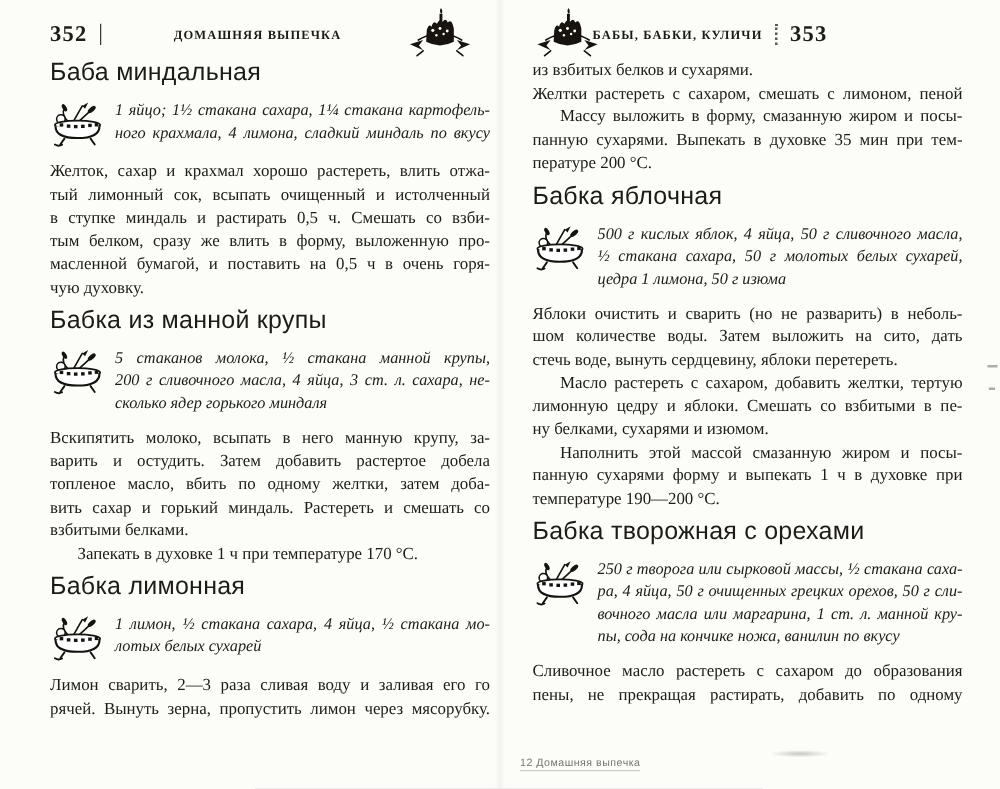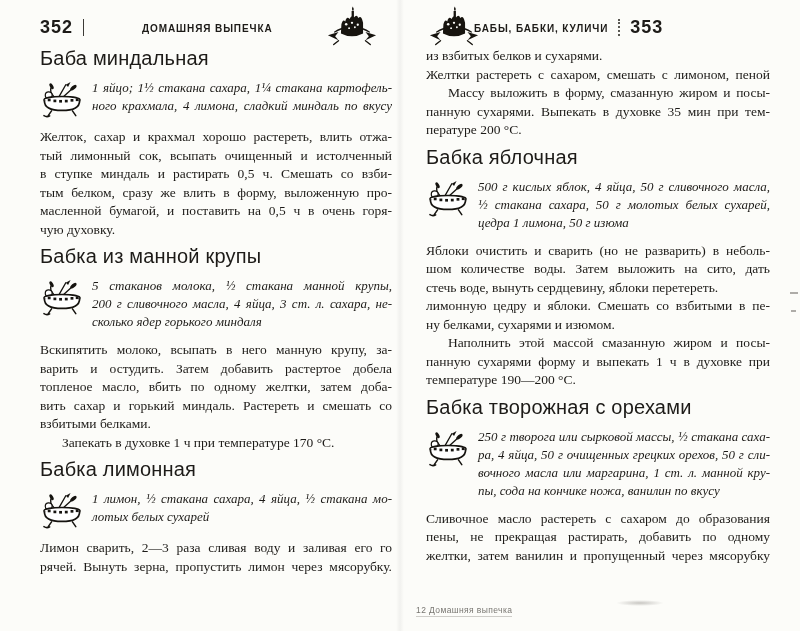--- a/index.html
+++ b/index.html
@@ -5,21 +5,21 @@
   html,body{margin:0;padding:0;background:#d9d9d6;}
   .spread{position:relative;width:800px;height:631px;margin:0 auto;background:#fcfcf9;
           overflow:hidden;color:#1d1b18;font-family:"Liberation Serif",serif;display:flex;}
   .page{position:relative;width:400px;height:100%;box-sizing:border-box;}
   .page.left{padding:15px 8px 0 40px;}
   .page.right{padding:15px 30px 0 26px;}
   .gutter{position:absolute;left:396px;top:0;width:8px;height:100%;
           background:linear-gradient(90deg,transparent,rgba(0,0,0,.045),transparent);}
   
   .pagehead{display:flex;align-items:center;gap:10px;height:24px;
-            font-family:Liberation Sans, sans-serif;}
+            font-family:Liberation Serif, serif;}
   .pagehead.rt{justify-content:flex-start;}
   .pnum{font-size:18px;font-weight:700;letter-spacing:1px;}
   .runtitle{font-size:10px;font-weight:700;letter-spacing:.9px;padding-top:2px;margin-left:48px;}
   .div-solid{width:1px;height:17px;background:#3c3a36;}
   .div-dotted{width:0;height:17px;border-left:2px dotted #5a5853;}
   
   .ornament{position:absolute;top:6px;width:52px;height:42px;}
   .page.left .ornament{right:22px;}
   .page.right .ornament{left:28px;}
   
@@ -284,20 +284,21 @@
             <div class="ln j">½ стакана сахара, 50 г молотых белых сухарей,</div>
             <div class="ln">цедра 1 лимона, 50 г изюма</div>
           </div>
         </div>
         <div class="para">
           <div class="ln j first">Яблоки очистить и сварить (но не разварить) в неболь-</div>
           <div class="ln j">шом количестве воды. Затем выложить на сито, дать</div>
           <div class="ln">стечь воде, вынуть сердцевину, яблоки перетереть.</div>
         </div>
         <div class="para ind">
+          <div class="ln j first">Масло растереть с сахаром, добавить желтки, тертую</div>
           <div class="ln j">лимонную цедру и яблоки. Смешать со взбитыми в пе-</div>
           <div class="ln">ну белками, сухарями и изюмом.</div>
         </div>
         <div class="para ind">
           <div class="ln j first">Наполнить этой массой смазанную жиром и посы-</div>
           <div class="ln j">панную сухарями форму и выпекать 1 ч в духовке при</div>
           <div class="ln">температуре 190—200 °С.</div>
         </div>
         <div class="rhead">Бабка творожная с орехами</div>
         <div class="ing">
@@ -332,21 +333,20 @@
           <div class="ingtext">
             <div class="ln j first">250 г творога или сырковой массы, ½ стакана саха-</div>
             <div class="ln j">ра, 4 яйца, 50 г очищенных грецких орехов, 50 г сли-</div>
             <div class="ln j">вочного масла или маргарина, 1 ст. л. манной кру-</div>
             <div class="ln">пы, сода на кончике ножа, ванилин по вкусу</div>
           </div>
         </div>
         <div class="para">
           <div class="ln j first">Сливочное масло растереть с сахаром до образования</div>
           <div class="ln j">пены, не прекращая растирать, добавить по одному</div>
-          <div class="ln j">желтки, затем ванилин и пропущенный через мясорубку</div>
         </div>
       </div>
     <div class="smudge"></div>
     <div class="footer-sig">12  Домашняя выпечка</div>
   </div>
 
   <div class="gutter"></div>
   <div class="edge-mark m1"></div>
   <div class="edge-mark m2"></div>
 </div>

